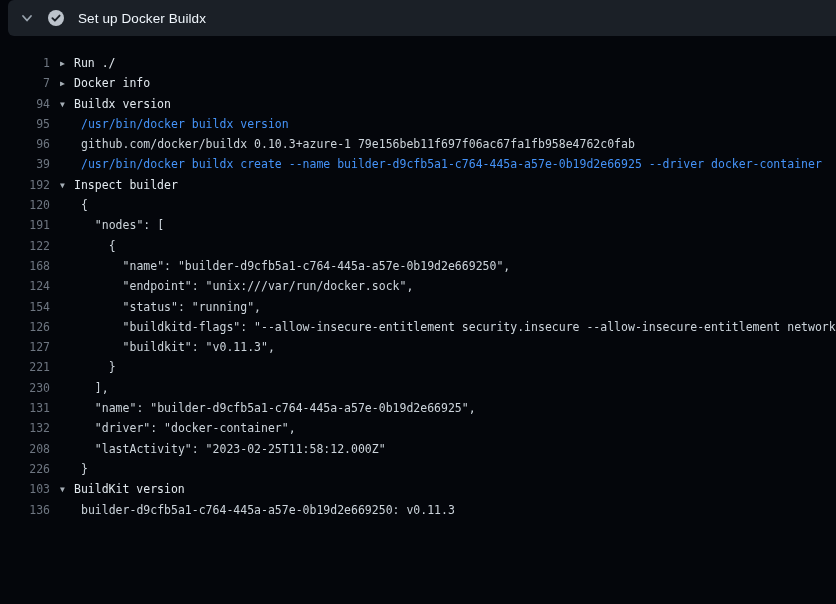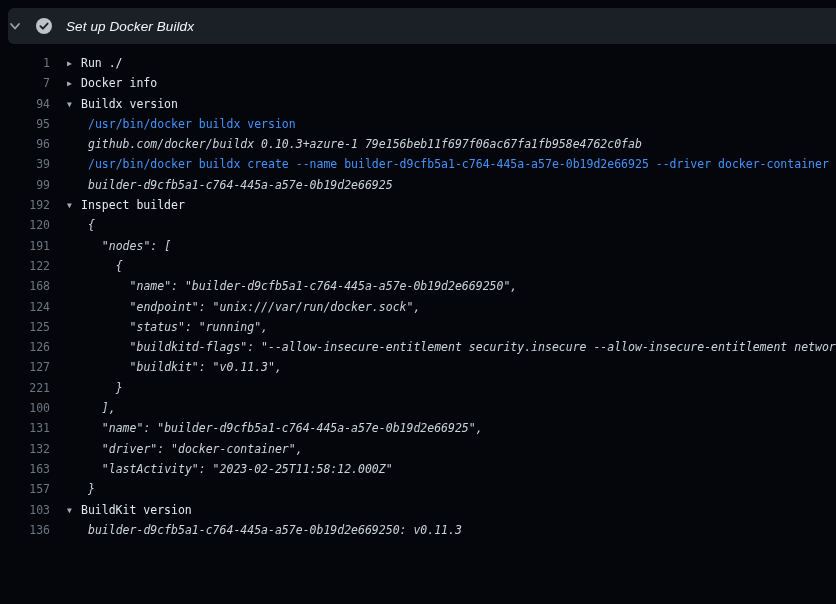--- a/index.html
+++ b/index.html
@@ -6,28 +6,28 @@
   html, body { width: 836px; height: 604px; overflow: hidden; }
   body {
     background: var(--page-bg, #04060b);
     font-family: "Liberation Sans", sans-serif;
   }
   .app { position: relative; width: 836px; height: 604px; overflow: hidden; }
 
   
   .step-header {
     position: absolute;
-    left: 8px; top: 8px;
+    left: 8px; top: 0;
     width: 828px; height: 36px;
     background: var(--bar-bg, #1b2027);
     border-radius: 6px 0 0 6px;
     display: flex;
     align-items: center;
+    padding-left: 12px;
     cursor: pointer;
-    font-style: italic;
   }
   .chev {
     width: 14px; height: 14px;
     display: flex; align-items: center; justify-content: center;
     flex: 0 0 auto;
   }
   .check-wrap {
     margin-left: 14px;
     width: 16px; height: 16px;
     flex: 0 0 auto;
@@ -60,35 +60,35 @@
     overflow: hidden;
   }
   .ln {
     flex: 0 0 50px;
     width: 50px;
     text-align: right;
     color: var(--linenum-fg, #6e7681);
     user-select: none;
   }
   .body {
-    margin-left: 17px;
+    margin-left: 10px;
     white-space: pre;
     overflow: hidden;
     flex: 1 1 auto;
   }
   .arrow {
     display: inline-block;
     width: 14px;
     font-size: 8px;
     color: var(--arrow-fg, #a5adb5);
     vertical-align: 1px;
   }
   .body.group .txt { color: var(--group-fg, #e2e9ef); }
   .body.command { padding-left: 21px; color: var(--command-fg, #4593f8); }
-  .body.output  { padding-left: 21px; color: var(--output-fg, #ccd4db); font-style: italic; }
+  .body.output  { padding-left: 21px; color: var(--output-fg, #ccd4db); }
   .txt { white-space: pre; }
 </style>
 </head>
 <body>
 
 <div class="app">
 
   <div class="step-header">
     <span class="chev">
       <svg width="14" height="14" viewBox="0 0 14 14">
@@ -123,24 +123,20 @@
       </div>
       <div class="line">
         <span class="ln">96</span>
         <span class="body output"><span class="txt">github.com/docker/buildx 0.10.3+azure-1 79e156beb11f697f06ac67fa1fb958e4762c0fab</span></span>
       </div>
       <div class="line">
         <span class="ln">39</span>
         <span class="body command"><span class="txt">/usr/bin/docker buildx create --name builder-d9cfb5a1-c764-445a-a57e-0b19d2e66925 --driver docker-container</span></span>
       </div>
       <div class="line">
-        <span class="ln">99</span>
-        <span class="body output"><span class="txt">builder-d9cfb5a1-c764-445a-a57e-0b19d2e66925</span></span>
-      </div>
-      <div class="line">
         <span class="ln">192</span>
         <span class="body group"><span class="arrow">▼</span><span class="txt">Inspect builder</span></span>
       </div>
       <div class="line">
         <span class="ln">120</span>
         <span class="body output"><span class="txt">{</span></span>
       </div>
       <div class="line">
         <span class="ln">191</span>
         <span class="body output"><span class="txt">  "nodes": [</span></span>
@@ -151,53 +147,53 @@
       </div>
       <div class="line">
         <span class="ln">168</span>
         <span class="body output"><span class="txt">      "name": "builder-d9cfb5a1-c764-445a-a57e-0b19d2e669250",</span></span>
       </div>
       <div class="line">
         <span class="ln">124</span>
         <span class="body output"><span class="txt">      "endpoint": "unix:///var/run/docker.sock",</span></span>
       </div>
       <div class="line">
-        <span class="ln">125</span>
+        <span class="ln">154</span>
         <span class="body output"><span class="txt">      "status": "running",</span></span>
       </div>
       <div class="line">
         <span class="ln">126</span>
         <span class="body output"><span class="txt">      "buildkitd-flags": "--allow-insecure-entitlement security.insecure --allow-insecure-entitlement network.host",</span></span>
       </div>
       <div class="line">
         <span class="ln">127</span>
         <span class="body output"><span class="txt">      "buildkit": "v0.11.3",</span></span>
       </div>
       <div class="line">
         <span class="ln">221</span>
         <span class="body output"><span class="txt">    }</span></span>
       </div>
       <div class="line">
-        <span class="ln">100</span>
+        <span class="ln">230</span>
         <span class="body output"><span class="txt">  ],</span></span>
       </div>
       <div class="line">
         <span class="ln">131</span>
         <span class="body output"><span class="txt">  "name": "builder-d9cfb5a1-c764-445a-a57e-0b19d2e66925",</span></span>
       </div>
       <div class="line">
         <span class="ln">132</span>
         <span class="body output"><span class="txt">  "driver": "docker-container",</span></span>
       </div>
       <div class="line">
-        <span class="ln">163</span>
+        <span class="ln">208</span>
         <span class="body output"><span class="txt">  "lastActivity": "2023-02-25T11:58:12.000Z"</span></span>
       </div>
       <div class="line">
-        <span class="ln">157</span>
+        <span class="ln">226</span>
         <span class="body output"><span class="txt">}</span></span>
       </div>
       <div class="line">
         <span class="ln">103</span>
         <span class="body group"><span class="arrow">▼</span><span class="txt">BuildKit version</span></span>
       </div>
       <div class="line">
         <span class="ln">136</span>
         <span class="body output"><span class="txt">builder-d9cfb5a1-c764-445a-a57e-0b19d2e669250: v0.11.3</span></span>
       </div>

